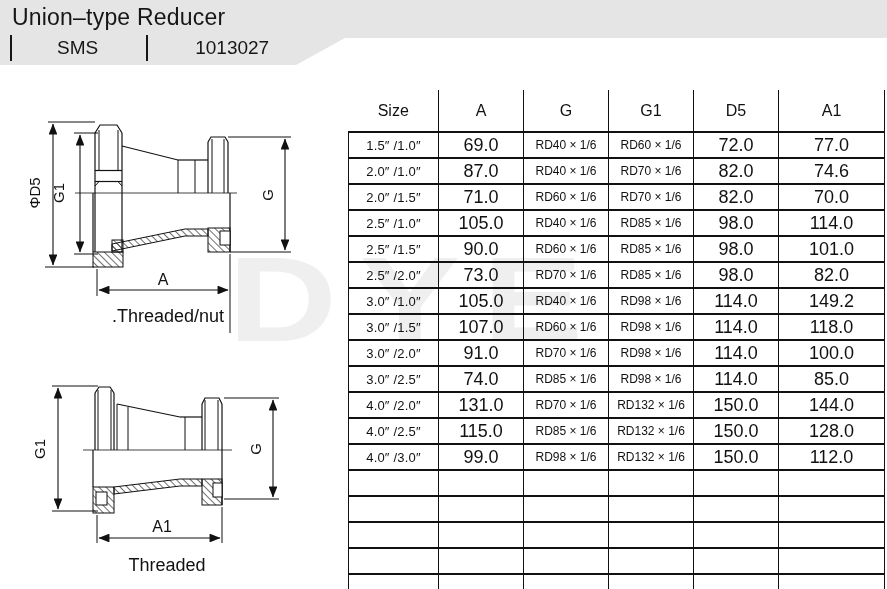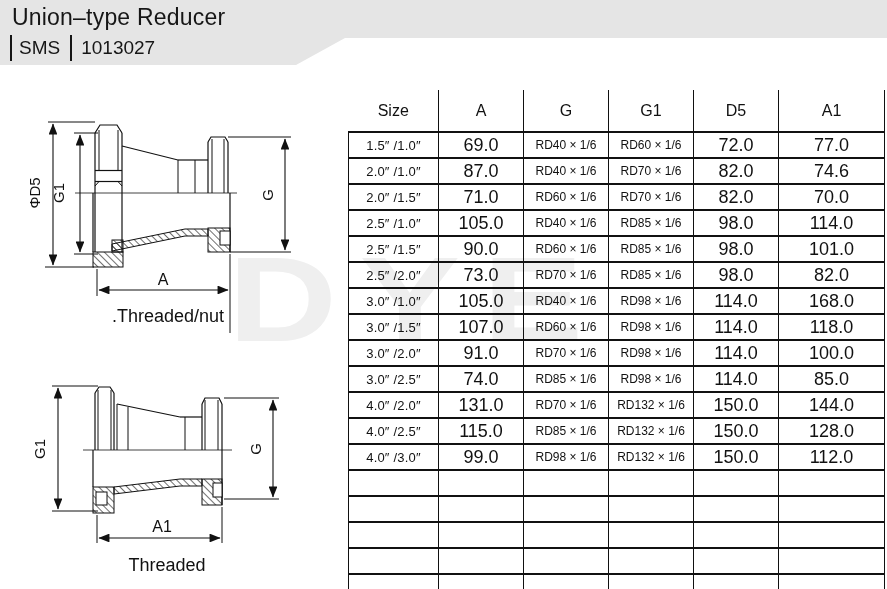--- a/index.html
+++ b/index.html
@@ -11,21 +11,21 @@
   }
   
   .banner{
     position:absolute;left:0;top:0;width:887px;height:65px;
     background:#e5e5e5;
     clip-path:polygon(0 0,887px 0,887px 38px,345px 38px,296px 65px,0 65px);
     z-index:3;
   }
   .title-block{position:absolute;left:12px;top:3px;z-index:4;}
   .page-title{font-size:23px;line-height:28px;color:#161616;letter-spacing:.2px;}
-  .subtitle{display:flex;align-items:center;margin-top:3px;margin-left:-2px;height:27px;}
+  .subtitle{display:flex;align-items:center;margin-top:3px;margin-left:-2px;height:27px;gap:38px;}
   .vbar{width:2px;height:26px;background:#161616;}
   .std{font-size:19px;padding:0 10px 0 7px;color:#161616;}
   .code{font-size:19px;padding-left:9px;color:#161616;}
   
   .watermark{
     position:absolute;left:228px;top:238px;z-index:1;
     font-size:148px;font-weight:700;color:#efefef;letter-spacing:22px;
     transform:scale(1.02,.82);transform-origin:left top;line-height:1;
     user-select:none;
   }
@@ -262,21 +262,21 @@
           <td class="c-thread">RD85 × 1/6</td>
           <td class="c-num">98.0</td>
           <td class="c-num">82.0</td>
         </tr>
         <tr>
           <td class="c-size">3.0″ /1.0″</td>
           <td class="c-num">105.0</td>
           <td class="c-thread">RD40 × 1/6</td>
           <td class="c-thread">RD98 × 1/6</td>
           <td class="c-num">114.0</td>
-          <td class="c-num">168.0</td>
+          <td class="c-num">149.2</td>
         </tr>
         <tr>
           <td class="c-size">3.0″ /1.5″</td>
           <td class="c-num">107.0</td>
           <td class="c-thread">RD60 × 1/6</td>
           <td class="c-thread">RD98 × 1/6</td>
           <td class="c-num">114.0</td>
           <td class="c-num">118.0</td>
         </tr>
         <tr>

